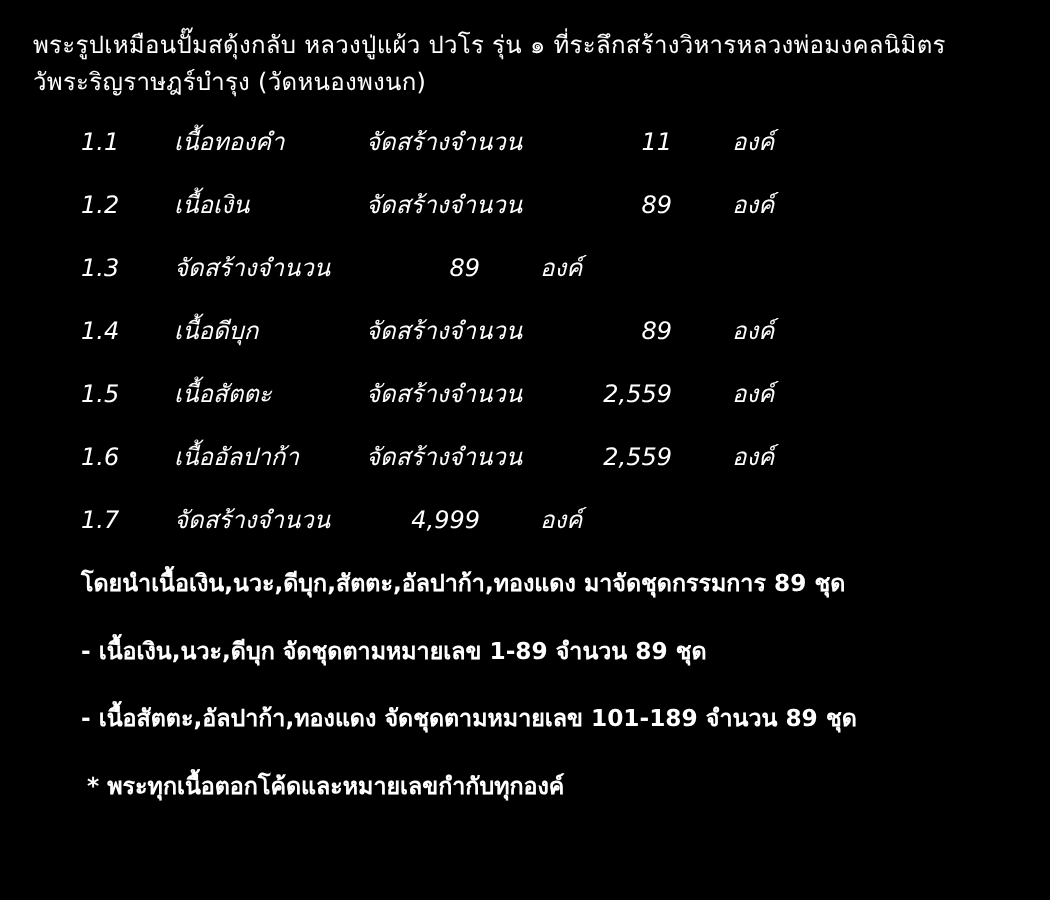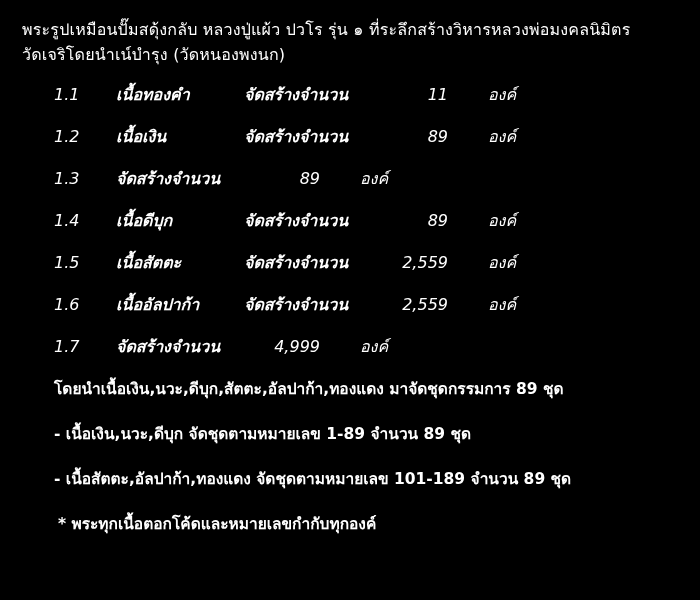--- a/index.html
+++ b/index.html
@@ -49,26 +49,24 @@
     white-space: nowrap;
     gap: 32px;
   }
   .item .num {
     display: inline-block;
     min-width: 30px;
   }
   .item .material {
     display: inline-block;
     min-width: 96px;
-    font-weight: bold;
   }
   .item .made {
     display: inline-block;
     min-width: 120px;
-    font-weight: bold;
   }
   .item .qty {
     display: inline-block;
     min-width: 52px;
     text-align: right;
   }
   .item .unit {
     display: inline-block;
     margin-left: 8px;
   }
@@ -89,21 +87,21 @@
     padding-left: 44px;
   }
 </style>
 </head>
 <body>
 
 <div class="page">
 
   <div class="header">
     <div class="line">พระรูปเหมือนปั๊มสดุ้งกลับ หลวงปู่แผ้ว ปวโร รุ่น ๑ ที่ระลึกสร้างวิหารหลวงพ่อมงคลนิมิตร</div>
-    <div class="line">วัดเจริโดยนำเน์บำรุง (วัดหนองพงนก)</div>
+    <div class="line">วัพระริญราษฎร์บำรุง (วัดหนองพงนก)</div>
   </div>
 
   <ul class="items">
     <li class="item">
       <span class="num">1.1</span>
       <span class="material">เนื้อทองคำ</span>
       <span class="made">จัดสร้างจำนวน</span>
       <span class="qty">11</span>
       <span class="unit">องค์</span>
     </li>

